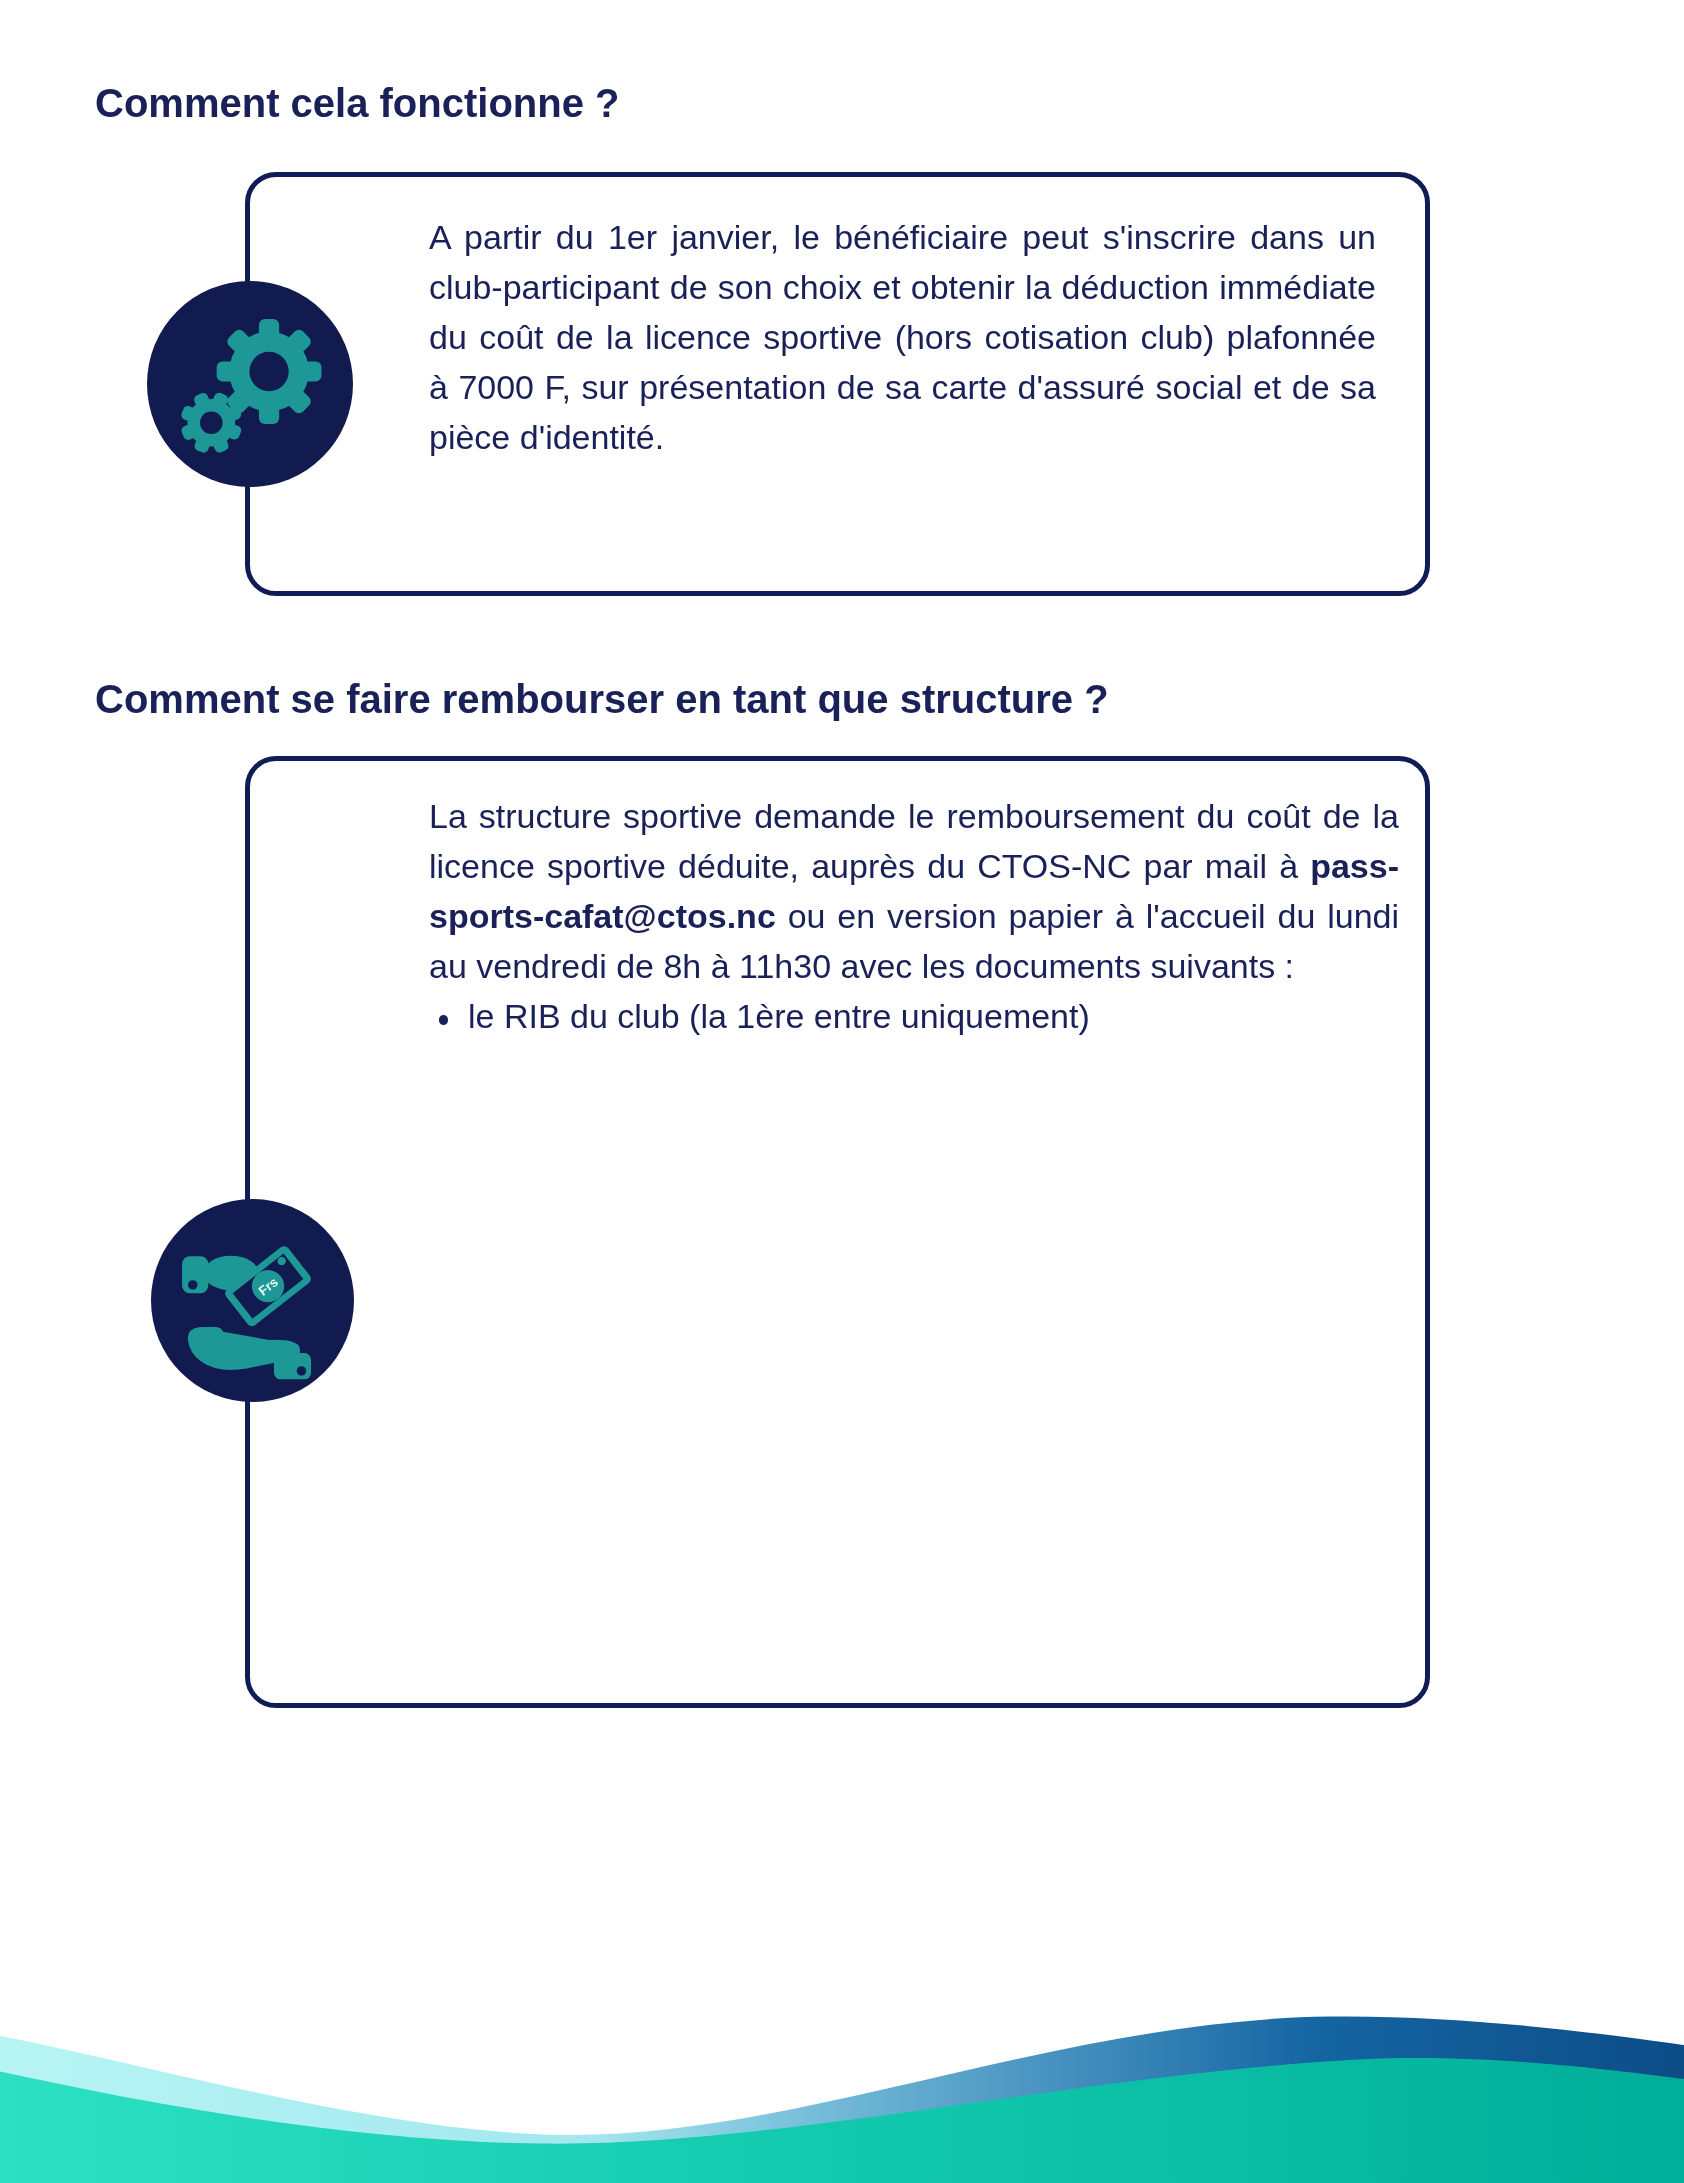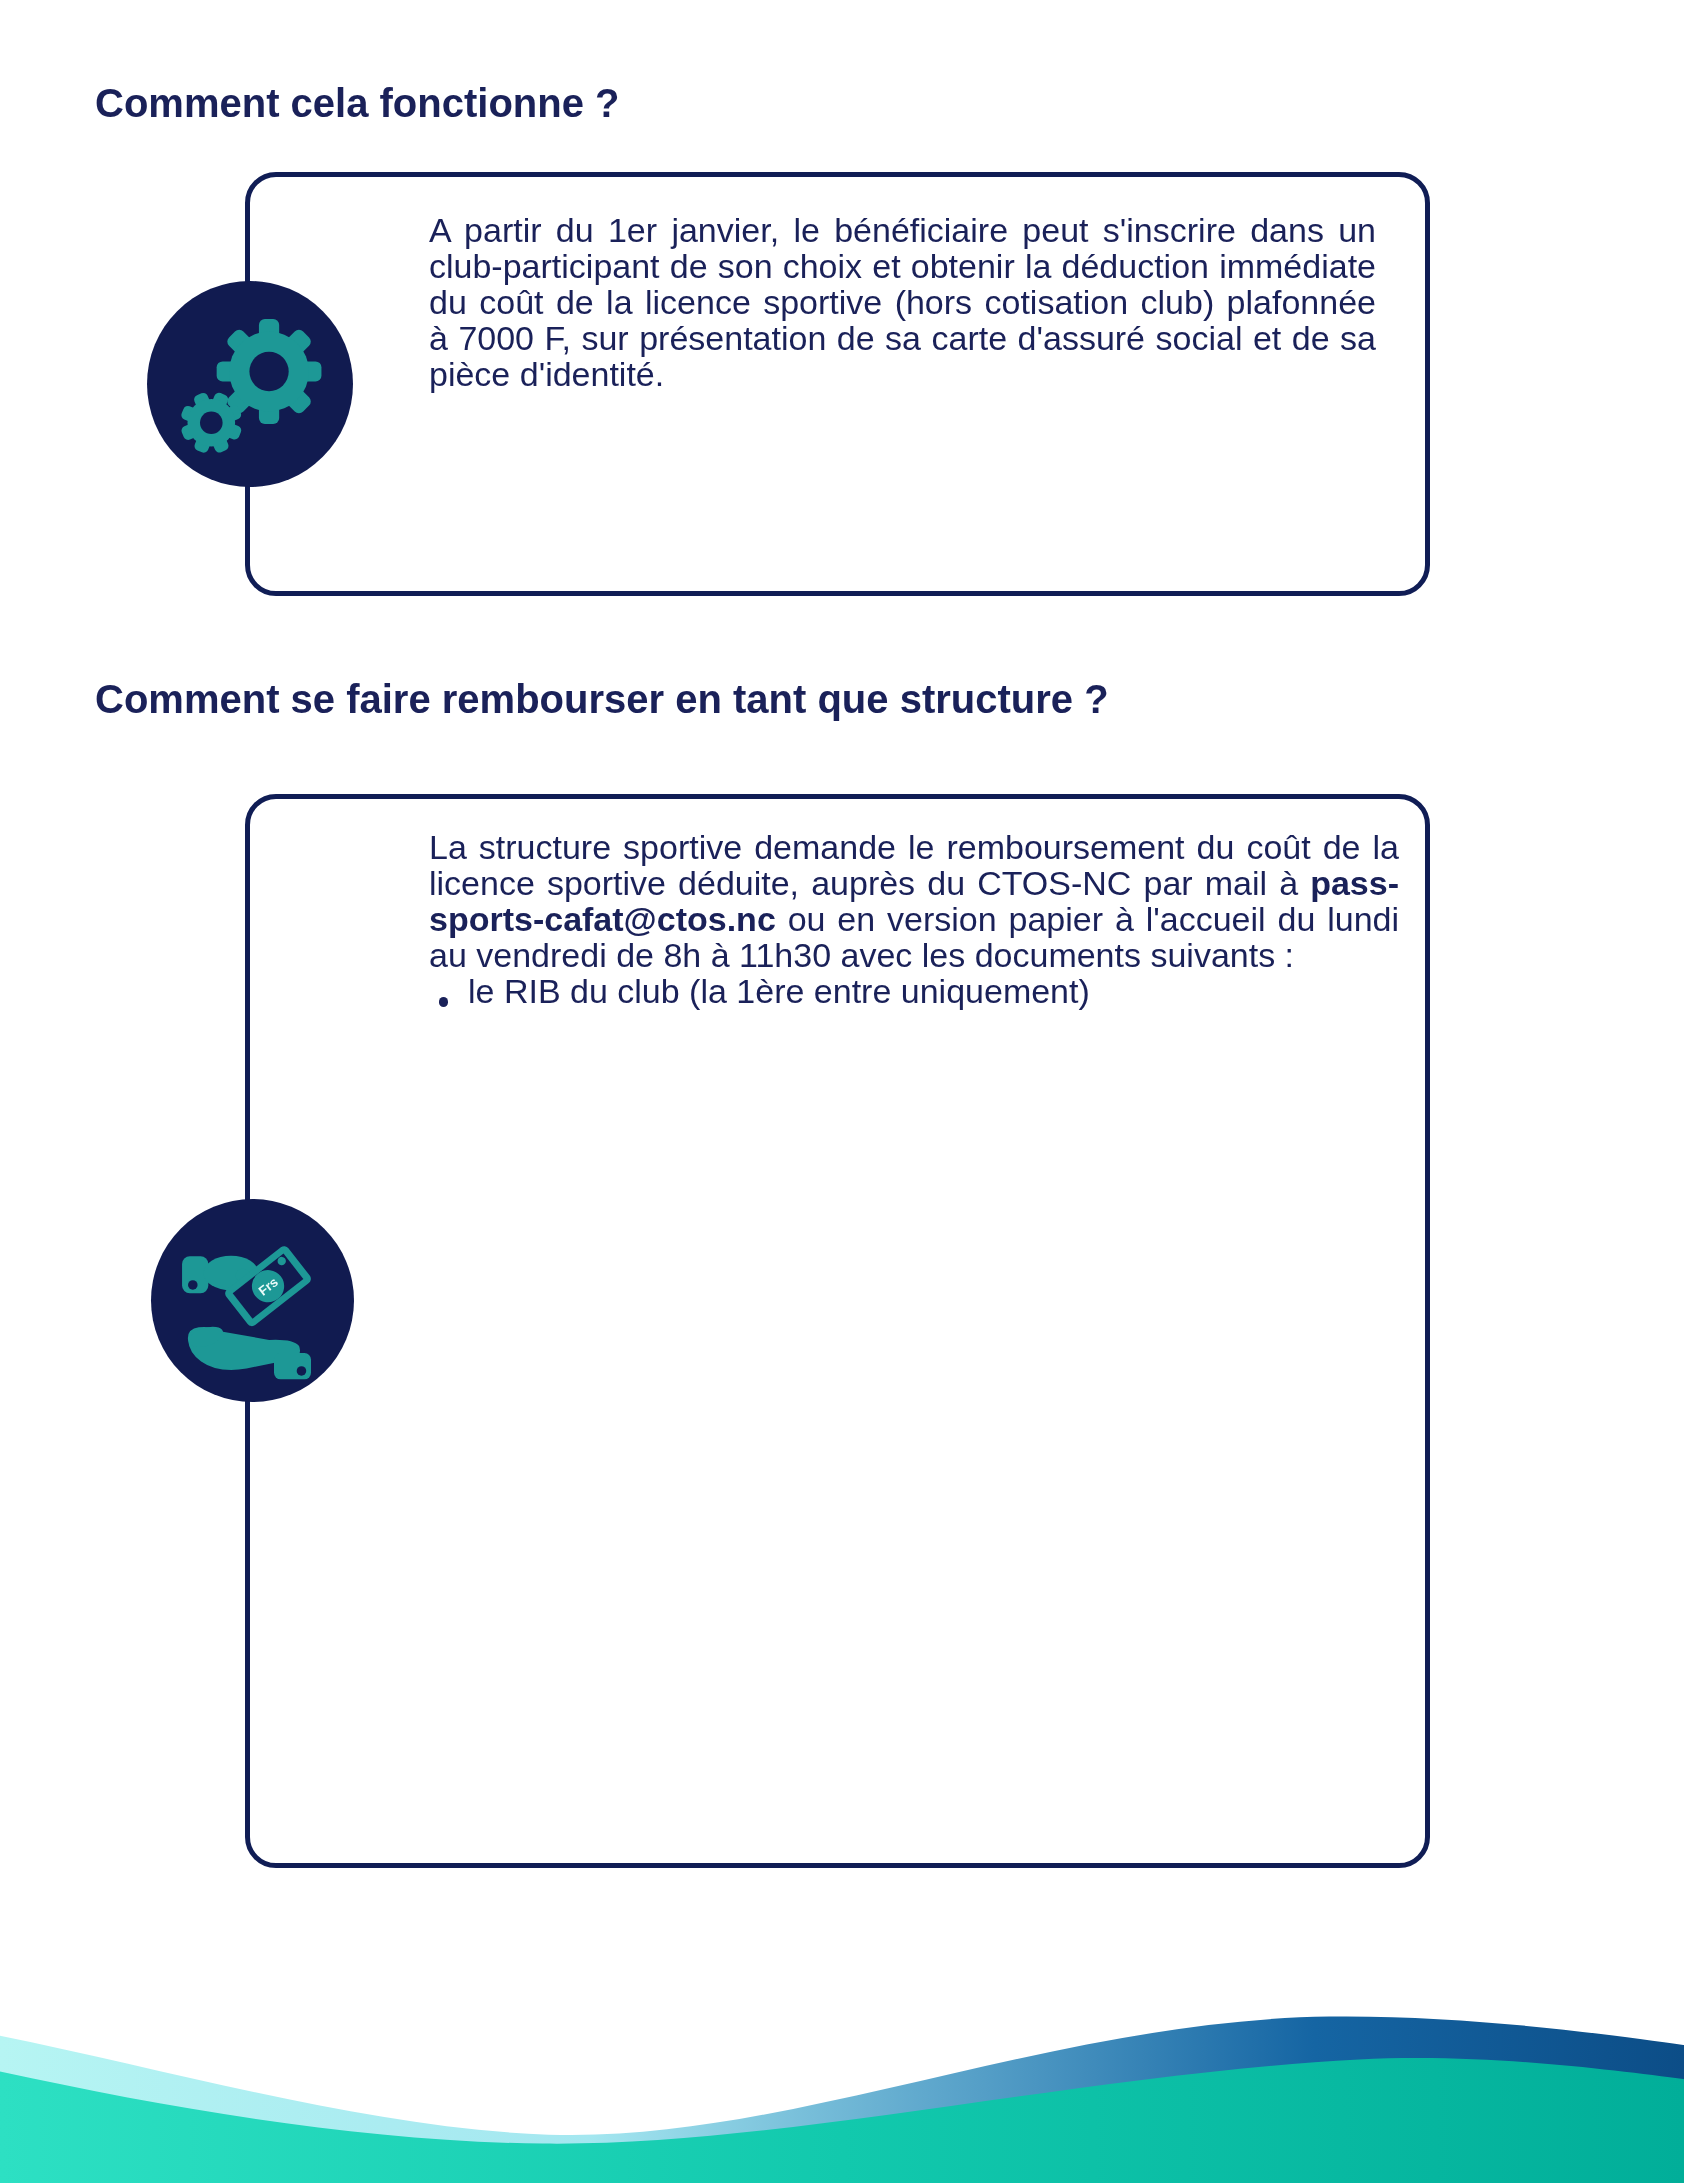--- a/index.html
+++ b/index.html
@@ -17,24 +17,24 @@
   }
   #heading1{top:54px;}
   #heading2{top:650px;}
 
   .card{
     position:absolute;left:245px;width:1185px;
     border:5.4px solid #101d55;border-radius:31px;
     background:#ffffff;box-sizing:border-box;
   }
   #card1{top:172px;height:424px;padding:35px 49px 0 179px;}
-  #card2{top:794px;height:1074px;padding:30px 26px 0 179px;}
+  #card2{top:756px;height:952px;padding:30px 26px 0 179px;}
 
   .body-text{
-    font-size:34px;line-height:36px;color:#1a2159;
+    font-size:34px;line-height:50px;color:#1a2159;
     text-align:justify;
   }
   .body-text p{margin:0;}
   .para-gap{margin-top:57px !important;}
   .bold{font-weight:700;}
 
   ul.bullets{margin:0;padding:0;list-style:none;text-align:justify;}
   ul.bullets li{position:relative;padding-left:39px;}
   ul.bullets li::before{
     content:"";position:absolute;left:9.5px;top:24px;

